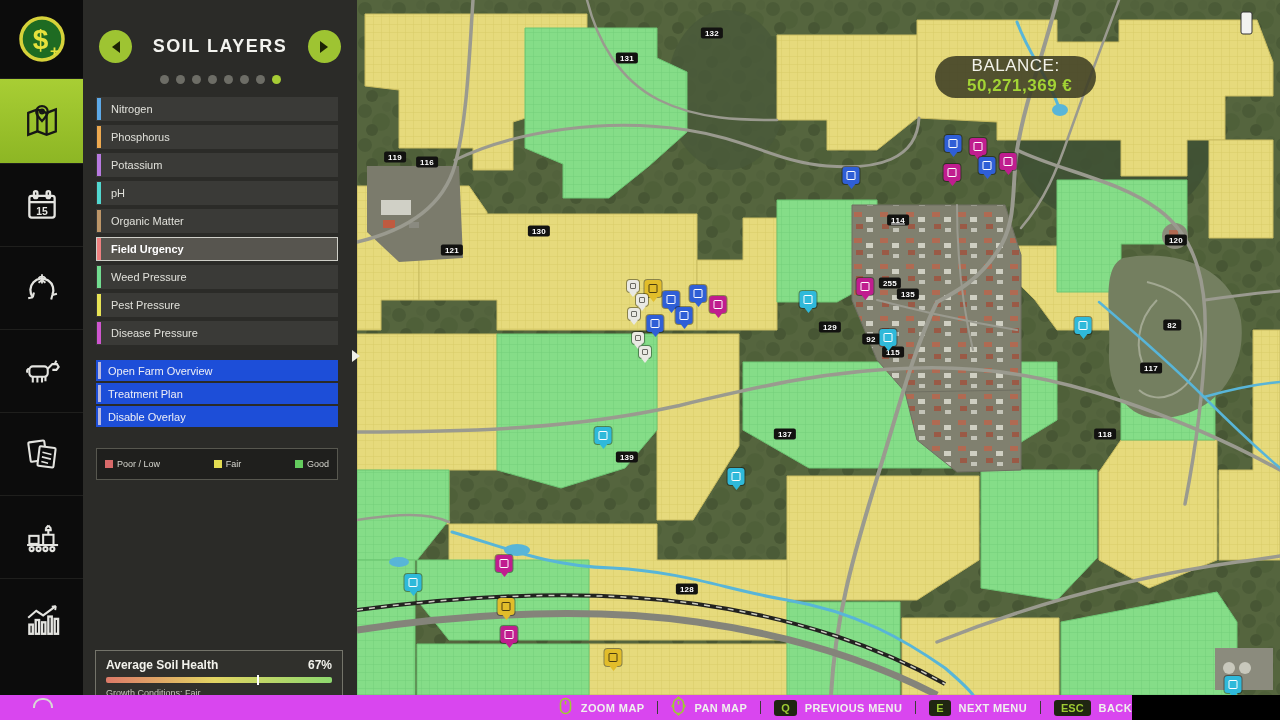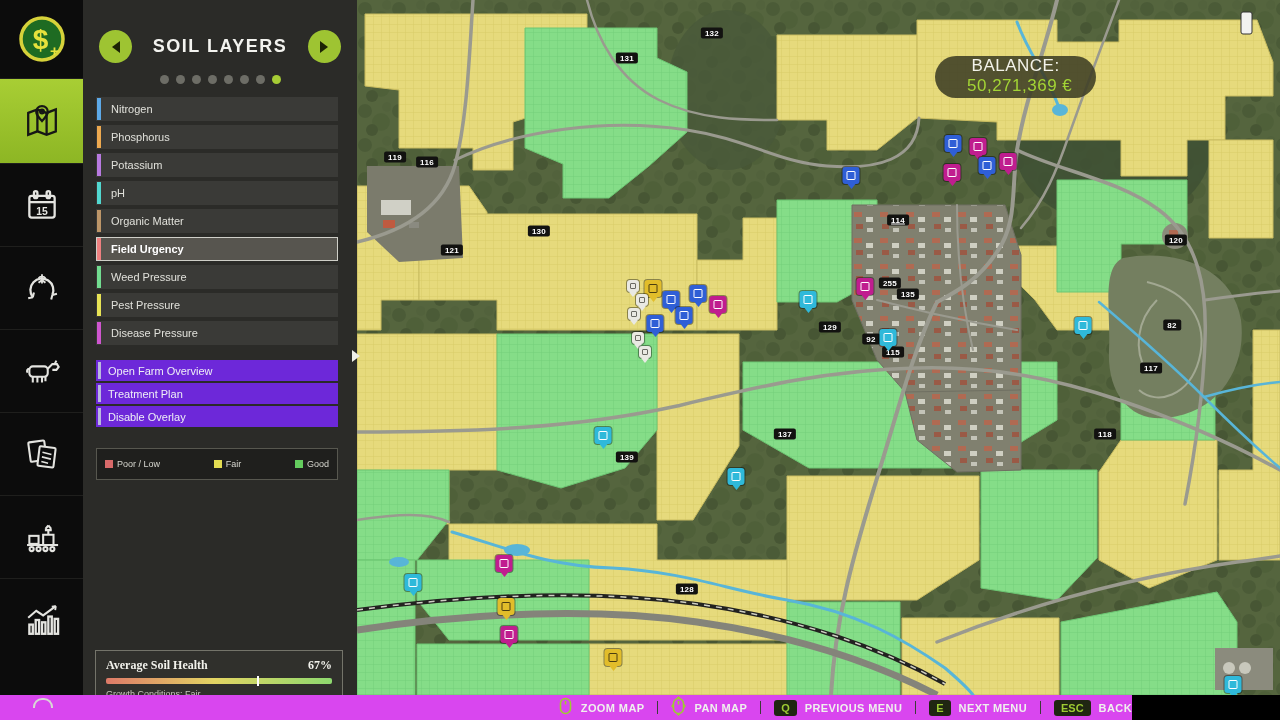--- a/index.html
+++ b/index.html
@@ -32,34 +32,34 @@
 
   #layer-list{margin-top:13px;padding:0 19px 0 13px;}
   .layer{position:relative;height:24px;margin-bottom:4px;background:#3a3a37;display:flex;align-items:center;
     padding-left:10px;cursor:pointer;border:1px solid transparent;box-sizing:border-box;}
   .layer .cbar{position:absolute;left:0;top:0;bottom:0;width:4px;}
   .layer .lbl{color:#e0e0da;font-size:11px;margin-left:4px;}
   .layer.selected{background:#57554f;border:1px solid #cfcfc8;align-items:center;}
   .layer.selected .lbl{font-weight:700;color:#fff;}
 
   #action-list{margin-top:15px;padding:0 19px 0 13px;}
-  .action{position:relative;height:21px;margin-bottom:2px;background:#6d28d9;display:flex;align-items:center;
+  .action{position:relative;height:21px;margin-bottom:2px;background:#1d4ed8;display:flex;align-items:center;
     padding-left:12px;cursor:pointer;}
   .action .abar{position:absolute;left:2px;top:2px;bottom:2px;width:3px;background:#b9b9de;}
   .action .lbl{color:#eeeef6;font-size:11px;}
 
   #legend{margin:21px 19px 0 13px;height:32px;border:1px solid #57574f;background:#1f1f1d;
     display:flex;align-items:center;padding:0 8px;box-sizing:border-box;justify-content:space-between;}
   .leg-item{display:flex;align-items:center;gap:4px;}
   .leg-sq{width:8px;height:8px;}
   .leg-lbl{color:#d6d6cf;font-size:9px;}
 
   #soil-health{position:absolute;left:12px;right:14px;top:650px;background:#30302c;border:1px solid #74746a;
     padding:7px 10px 6px 10px;box-sizing:border-box;}
-  #sh-row{display:flex;justify-content:space-between;align-items:baseline;font-family:Liberation Serif, serif;}
+  #sh-row{display:flex;justify-content:space-between;align-items:baseline;}
   #sh-title{color:#f2f2ec;font-size:12px;font-weight:700;}
   #sh-val{color:#f2f2ec;font-size:12px;font-weight:700;}
   #sh-bar{position:relative;height:6px;margin-top:5px;border-radius:2px;
     background:linear-gradient(90deg,#dd7a68 0%,#e3d563 48%,#8ed96f 100%);}
   #sh-mark{position:absolute;top:-2px;width:2px;height:10px;background:#fff;}
   #sh-cond{color:#c6c6bb;font-size:9px;margin-top:5px;}
   .panel-expand{position:absolute;left:352px;top:350px;width:0;height:0;border:6px solid transparent;
     border-left:8px solid #f0f0ea;z-index:20;cursor:pointer;}
 
   
@@ -73,21 +73,21 @@
   .marker::before{content:"";position:absolute;inset:4px;border:1.6px solid #fff;border-radius:1px;}
   .marker::after{content:"";position:absolute;left:50%;top:100%;transform:translateX(-50%);
     border:4px solid transparent;border-top:5px solid currentColor;}
   .marker.darkglyph::before{border-color:#4a3d10;}
   .marker.mini{width:12px;height:12px;}
   .marker.mini::before{inset:3px;border-color:#6a6a64;}
 
   #balance{position:absolute;left:578px;top:56px;height:42px;border-radius:22px;background:rgba(62,62,36,.88);
     display:flex;align-items:center;padding:0 24px;flex-direction:column;}
   #balance .bl{color:#f3f3ea;font-size:17px;letter-spacing:.5px;}
-  #balance .bv{color:#a3d435;font-size:17px;font-weight:400;margin-left:8px;letter-spacing:.5px;}
+  #balance .bv{color:#a3d435;font-size:17px;font-weight:700;margin-left:8px;letter-spacing:.5px;}
 
   
   #bottombar{position:absolute;left:0;top:695px;width:1132px;height:25px;background:#d946ef;display:flex;
     align-items:center;justify-content:flex-end;box-sizing:border-box;z-index:25;}
   .bb-item{display:flex;align-items:center;gap:8px;margin-left:13px;}
   .bb-lbl{color:#f0f0ee;font-size:11px;font-weight:700;letter-spacing:.4px;}
   .bb-key{background:#202612;color:#9ecb33;font-size:11px;font-weight:700;padding:2px 7px;border-radius:3px;}
   .bb-sep{width:1px;height:13px;background:#3c3c3a;margin-left:13px;}
 </style>
 </head>

